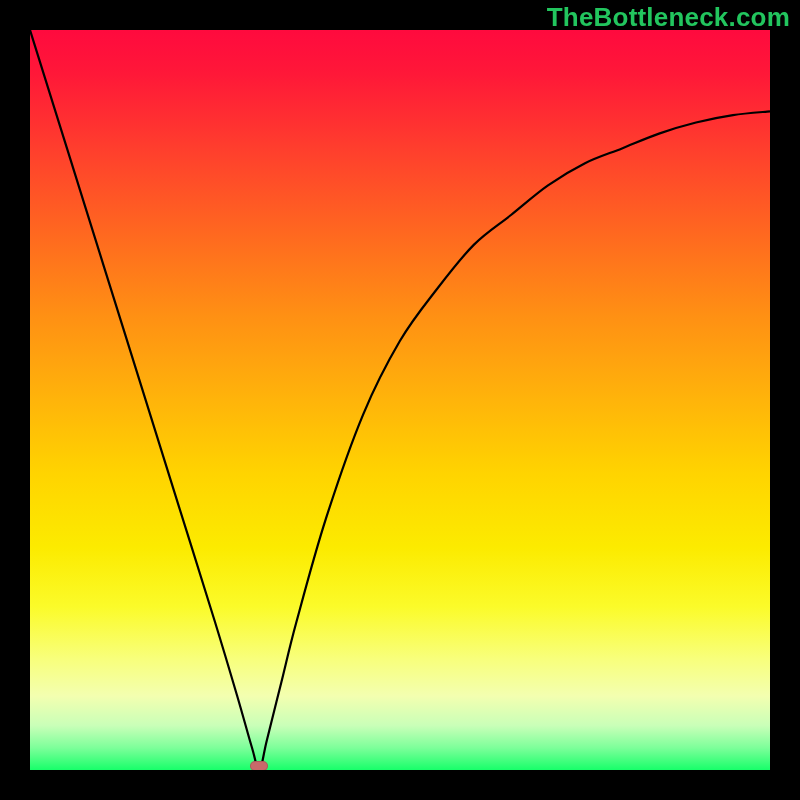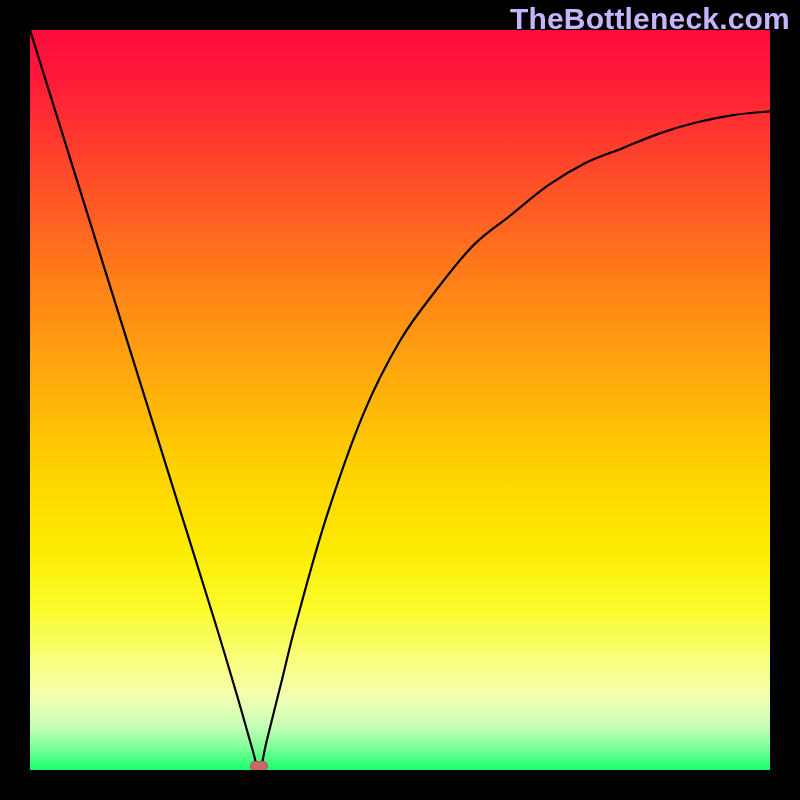--- a/index.html
+++ b/index.html
@@ -14,22 +14,22 @@
   .frame {
     position: relative;
     width: 800px;
     height: 800px;
     background: #000;
   }
   .watermark {
     position: absolute;
     top: 2px;
     right: 10px;
-    color: #c4b5fd;
-    font-size: 30px;
+    color: #22c55e;
+    font-size: 26px;
     font-weight: bold;
     letter-spacing: 0.2px;
     z-index: 5;
   }
   .plot-area {
     position: absolute;
     left: 30px;
     top: 30px;
     width: 740px;
     height: 740px;

